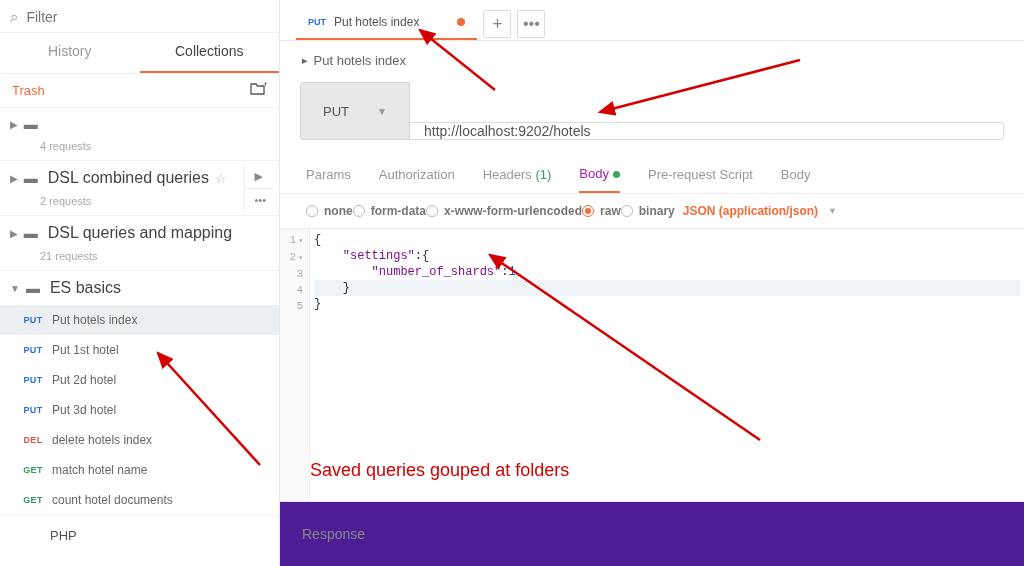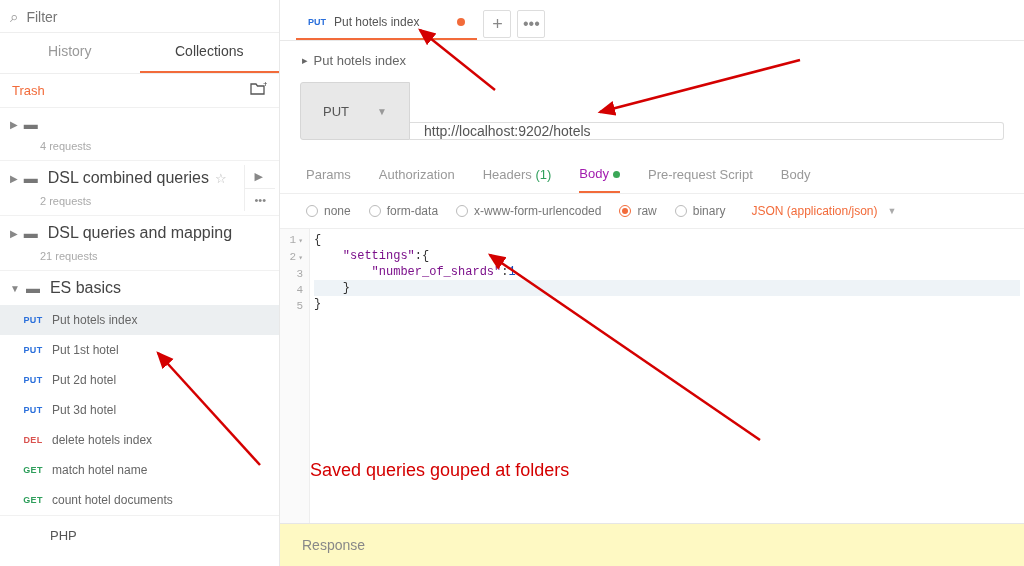--- a/index.html
+++ b/index.html
@@ -48,37 +48,37 @@
 .crumb-caret { font-size: 11px; }
 .url-row { display: flex; padding: 6px 20px 10px; gap: 0; }
 .method-dd { width: 110px; background: #e8e8e8; display: flex; align-items: center; justify-content: center; gap: 28px; padding: 12px 0; border: 1px solid #d6d6d6; border-radius: 3px 0 0 3px; font-size: 13px; color: #555; cursor: pointer; }
 .dd-caret { font-size: 10px; color: #999; }
 .url-input { flex: 1; border: 1px solid #ddd; border-left: none; padding: 0 14px; font-size: 14px; color: #555; outline: none; border-radius: 0 3px 3px 0; margin-top: 40px; }
 .subtabs { display: flex; gap: 28px; padding: 16px 26px 0; border-bottom: 1px solid #eee; font-size: 13px; align-items: center; }
 .subtab { padding-bottom: 10px; color: #999; cursor: pointer; position: relative; }
 .subtab.active { color: #a21caf; border-bottom: 2px solid #f26b3a; }
 .subtab .hcount { color: #2e9e5b; }
 .subtab .bdot { display: inline-block; width: 7px; height: 7px; background: #3aa757; border-radius: 50%; margin-left: 4px; vertical-align: middle; }
-.body-types { display: flex; align-items: center; gap: 18px; padding: 10px 26px; border-bottom: 1px solid #eee; font-size: 12px; color: #777; }
+.body-types { display: flex; align-items: center; padding: 10px 26px; border-bottom: 1px solid #eee; font-size: 12px; color: #777; font-weight: bold; }
 .rad { display: flex; align-items: center; gap: 6px; cursor: pointer; }
 .rad .r { width: 12px; height: 12px; border: 1.5px solid #bbb; border-radius: 50%; display: flex; align-items: center; justify-content: center; }
 .rad.sel .r { border-color: #f26b3a; }
 .rad.sel .r::after { content: ""; width: 6px; height: 6px; background: #f26b3a; border-radius: 50%; }
 .ct-select { color: #f26b3a; font-size: 12px; margin-left: 8px; display: flex; align-items: center; gap: 10px; cursor: pointer; }
 .ct-caret { font-size: 9px; color: #aaa; }
 .editor { flex: 1; display: flex; font-family: "Courier New", monospace; font-size: 12px; }
 .gutter { width: 30px; border-right: 1px solid #eee; background: #fafafa; text-align: right; padding: 3px 6px 0 0; color: #aaa; font-size: 11px; line-height: 16px; }
 .gutter .fold { color: #aaa; font-size: 8px; margin-left: 2px; }
 .code { flex: 1; padding: 3px 4px 0; line-height: 16px; position: relative; }
 .code-line { height: 16px; white-space: pre; }
 .code-line.hl { background: #eef3f7; }
 .brace { color: #333; }
 .key { color: #7b0f8a; }
 .num { color: #1a4fba; }
-.resp-bar { border-top: 1px solid #e6e6e6; padding: 13px 22px; color: #888; font-size: 14px; background: #fef9c3; }
+.resp-bar { border-top: 1px solid #e6e6e6; padding: 24px 22px; color: #888; font-size: 14px; background: #4c1d95; }
 
 .arrow { position: absolute; pointer-events: none; }
 .ann-text { position: absolute; color: #d40000; font-size: 18px; font-family: Arial; }
 </style>
 </head>
 <body>
 
 <div class="app">
   <div class="sidebar">
     <div class="search-row">

